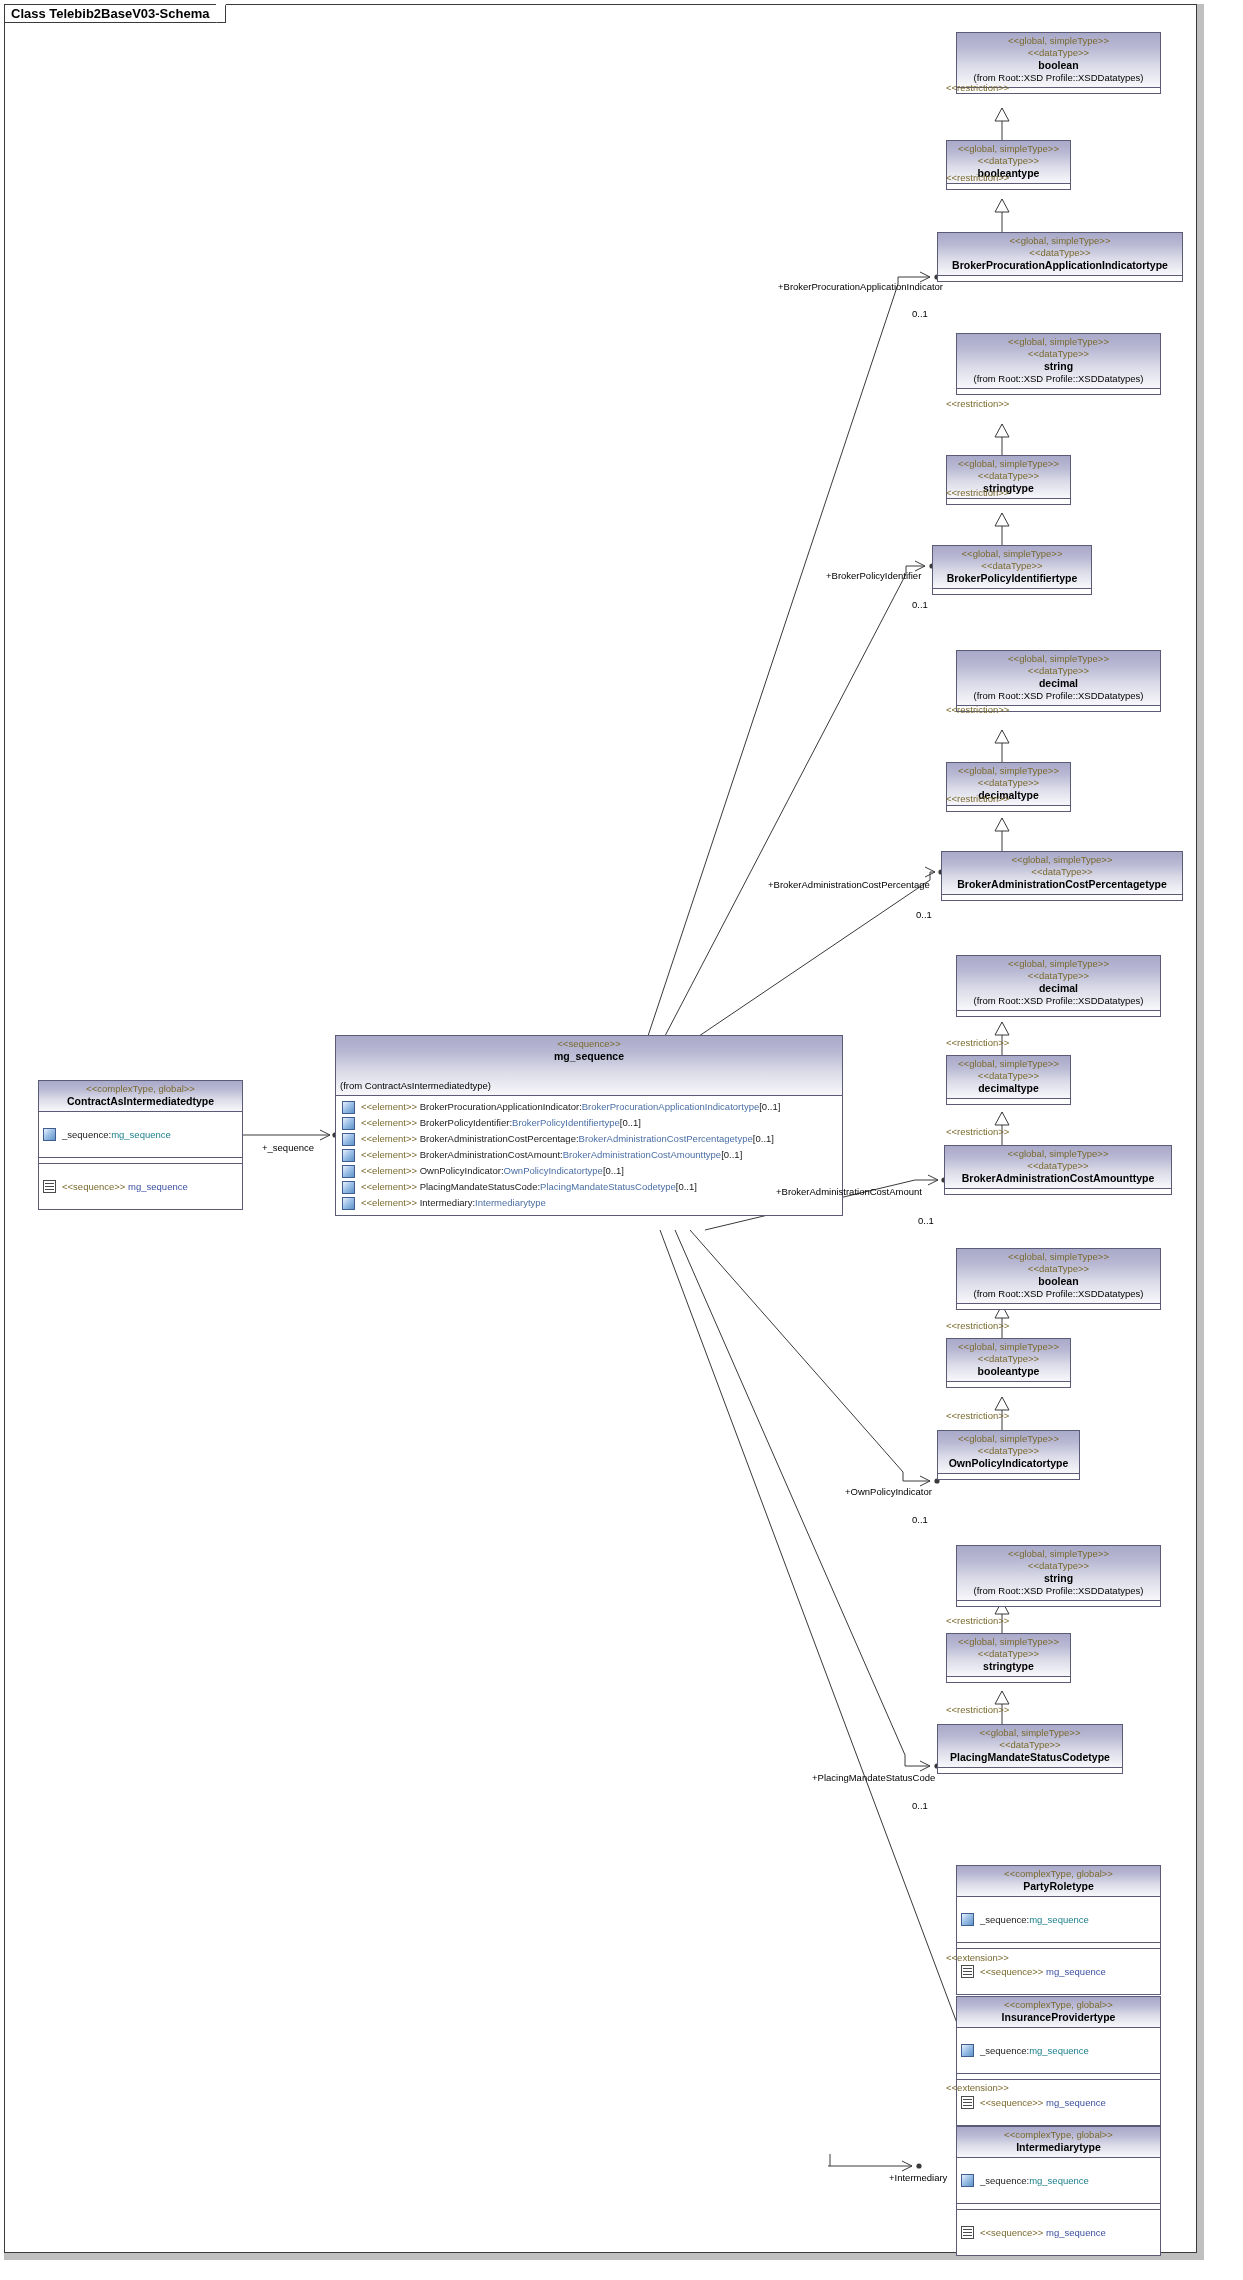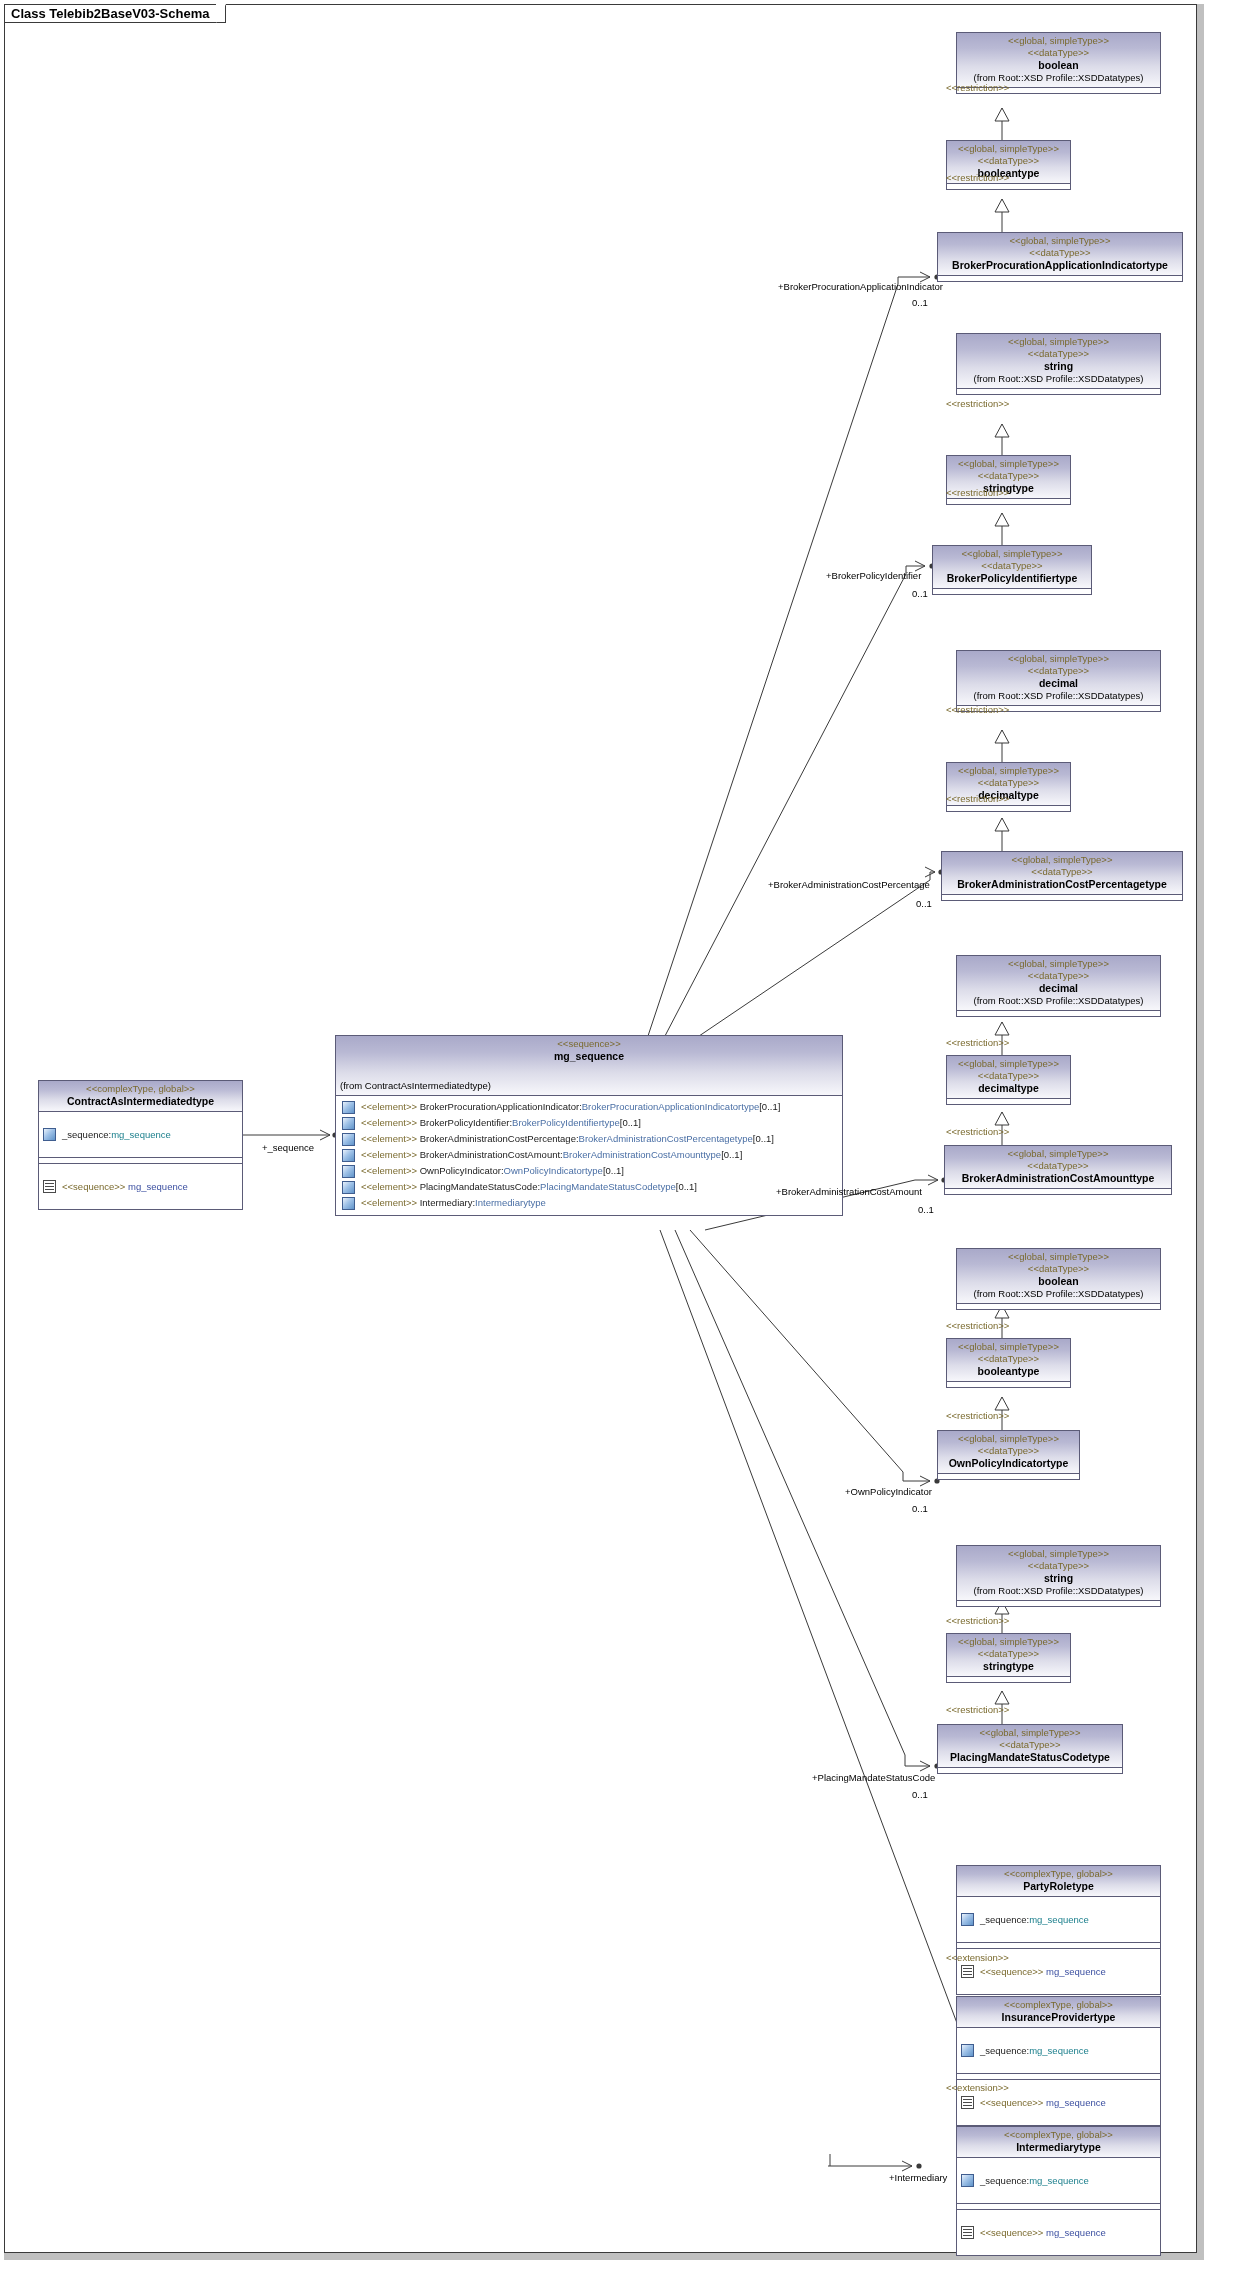--- a/index.html
+++ b/index.html
@@ -41,21 +41,21 @@
   .t-blue{color:#3b4fa0;}
   .t-dark{color:#1a1a1a;}
   .t-steel{color:#4a6fa5;}
 
   
   .elem{display:flex;align-items:center;padding:1px 6px;font-size:9.5px;line-height:14px;white-space:nowrap;}
 
   
   #wires{position:absolute;left:0;top:0;width:1243px;height:2280px;z-index:3;}
   .lbl{position:absolute;font-size:9.5px;color:#000;white-space:nowrap;z-index:5;line-height:11px;}
-  .mult{position:absolute;font-size:9.5px;color:#000;z-index:5;line-height:11px;}
+  .mult{position:absolute;font-size:9.5px;color:#000;z-index:5;line-height:11px;margin-top:11px;}
   .inh{position:absolute;font-size:9.5px;color:#7a6a2e;z-index:5;line-height:11px;white-space:nowrap;}
 </style>
 </head>
 <body>
 
 <div id="canvas">
 
   <div id="frame-shadow"></div>
   <div id="frame"></div>
   <div id="tab">Class Telebib2BaseV03-Schema</div>

